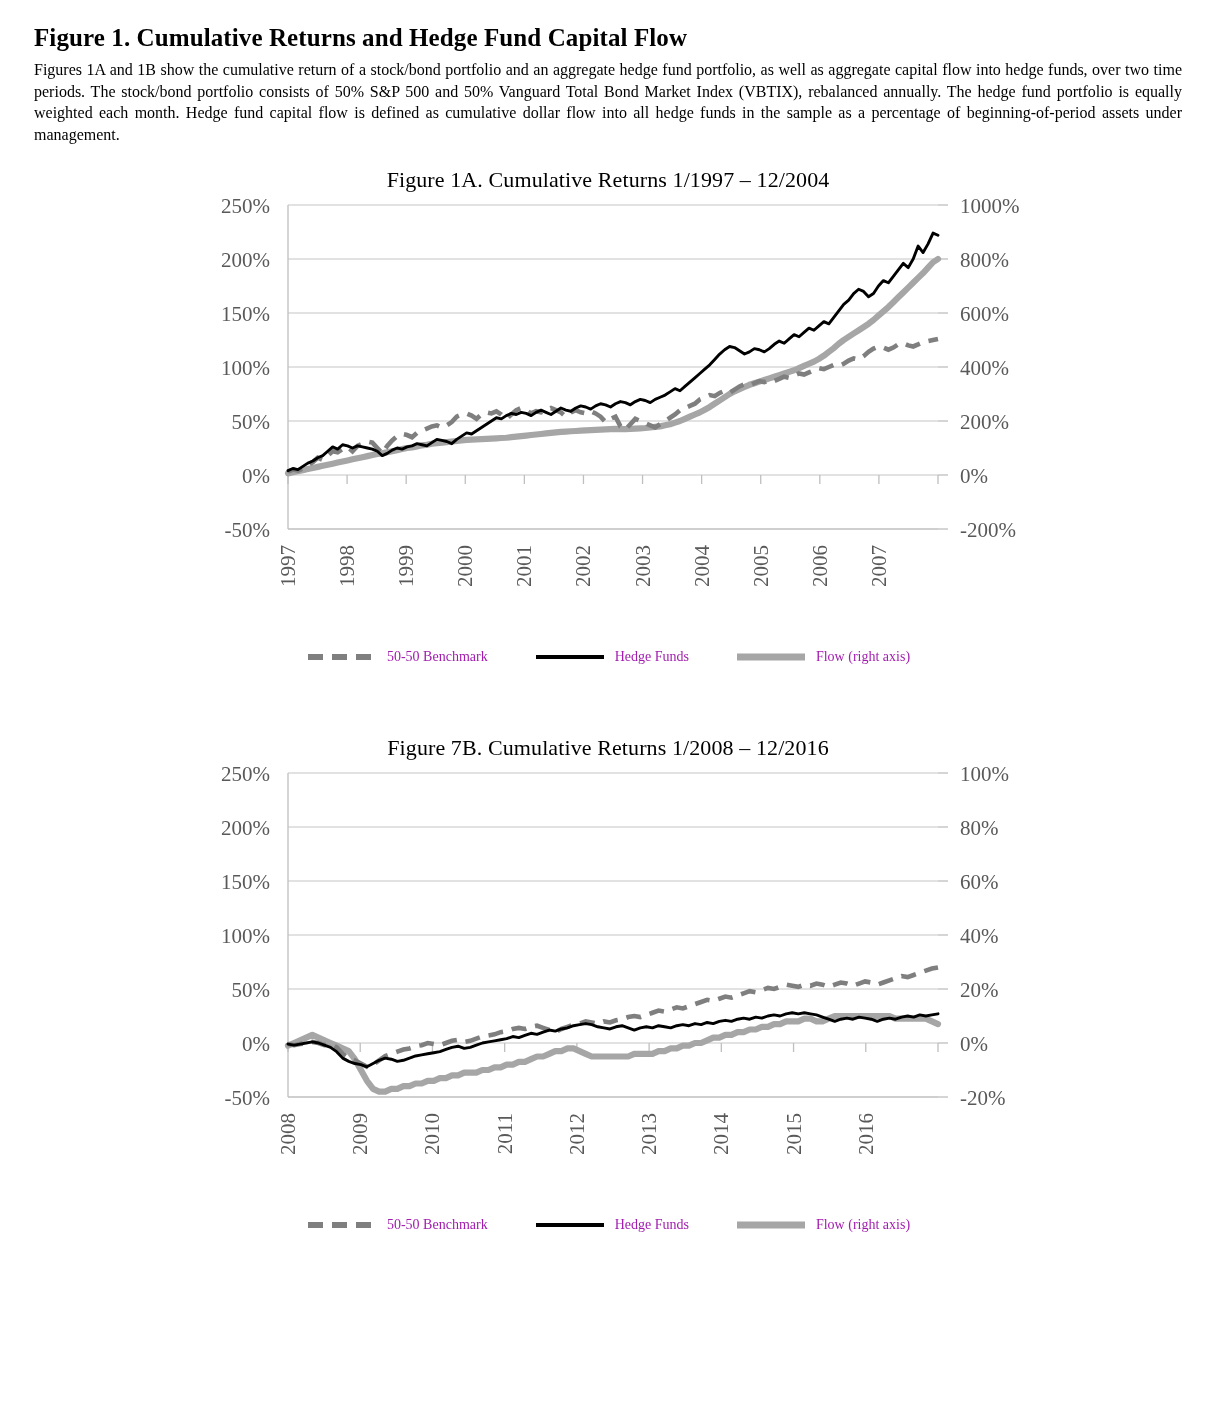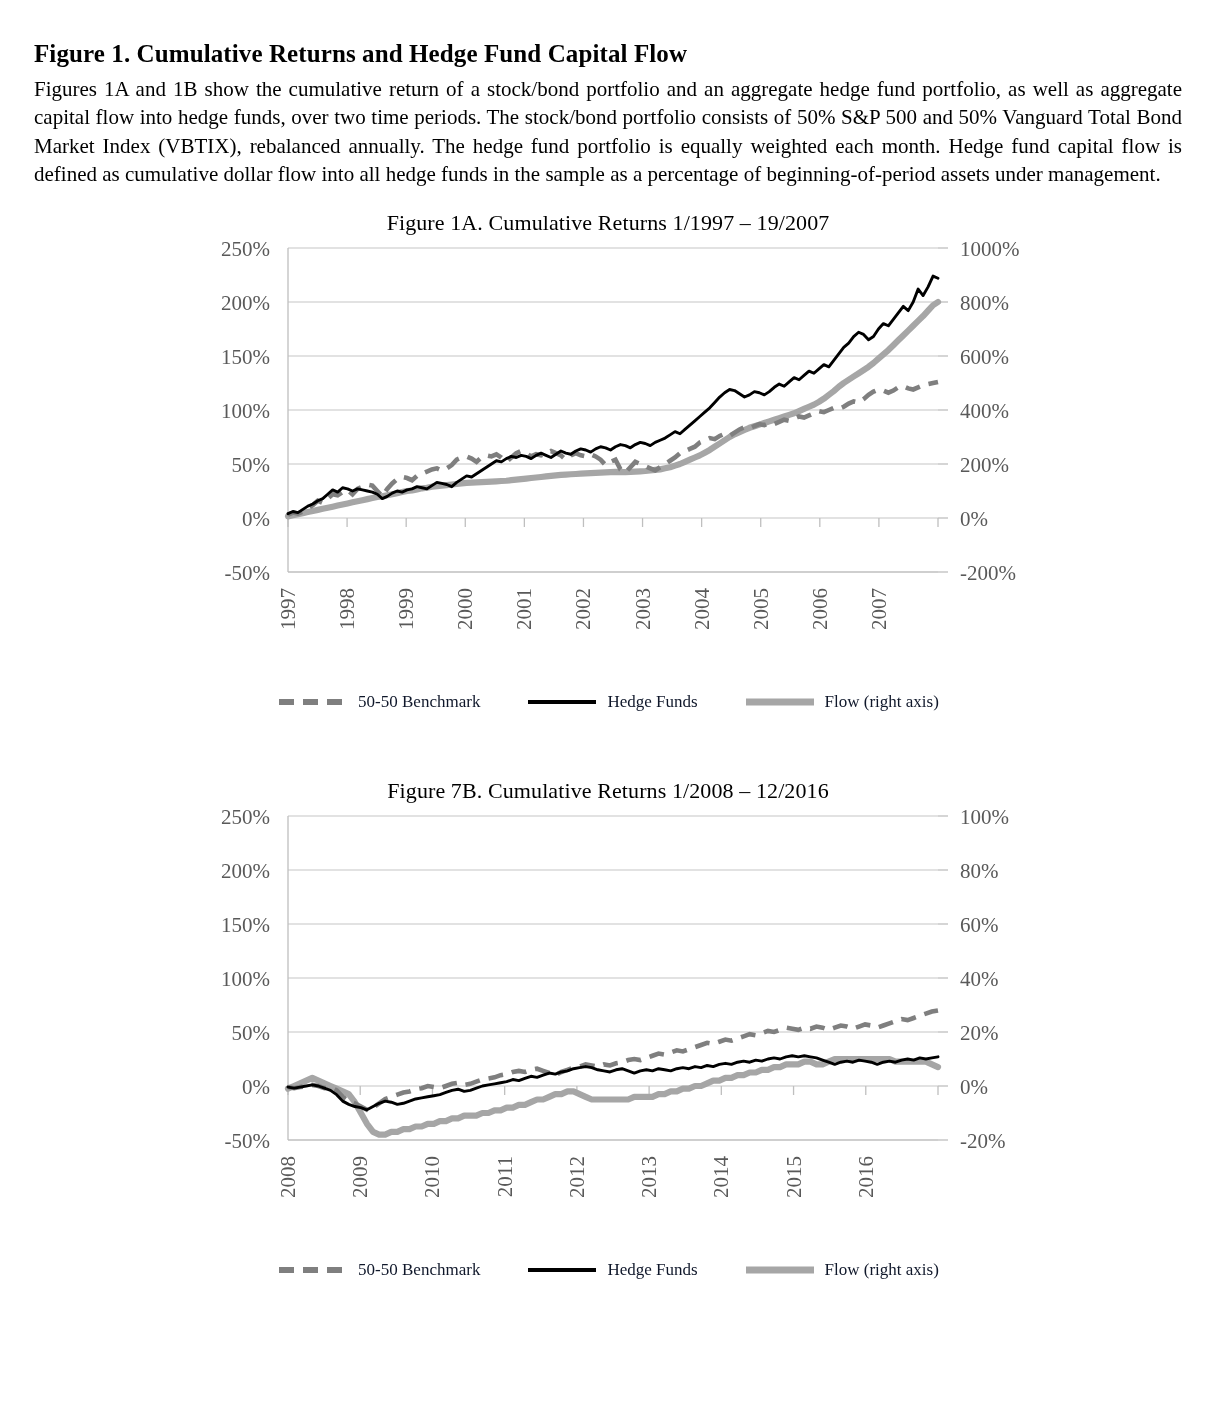--- a/index.html
+++ b/index.html
@@ -3,28 +3,28 @@
 <meta charset="utf-8">
 <style>
   html, body { margin:0; padding:0; }
   body {
     width:1216px; height:1412px;
     background:#ffffff;
     font-family:"Liberation Serif", serif;
     color:#000000;
     overflow:hidden;
   }
-  .page { padding:38px 34px 0 34px; box-sizing:border-box; width:1216px; }
+  .page { padding:22px 34px 0 34px; box-sizing:border-box; width:1216px; }
 
   .fig-title {
     font-size:25px; font-weight:bold; letter-spacing:0.1px;
     margin:0 0 6px 0; line-height:1.25;
   }
   .fig-note {
-    font-size:21px; line-height:1.345; text-align:justify;
+    font-size:16px; line-height:1.345; text-align:justify;
     margin:0; hyphens:none;
   }
 
   .chart-block { position:relative; width:1148px; }
   .chart-block.a { margin-top:22px; height:540px; }
   .chart-block.b { margin-top:28px; height:540px; }
 
   .chart-title {
     text-align:center; font-size:22px; margin:0 0 4px 0;
     letter-spacing:0.1px;
@@ -45,33 +45,33 @@
   .series-bench { fill:none; stroke:#7f7f7f; stroke-width:4.6;
                   stroke-dasharray:15 9; stroke-linecap:butt; }
   .series-hf    { fill:none; stroke:#000000; stroke-width:2.9;
                   stroke-linejoin:round; stroke-linecap:round; }
   .series-flow  { fill:none; stroke:#a6a6a6; stroke-width:6.2;
                   stroke-linejoin:round; stroke-linecap:round; }
 
   .legend { display:flex; justify-content:center; align-items:center; gap:46px;
             margin-top:2px; }
   .legend-item { display:flex; align-items:center; gap:9px; }
-  .legend-text { font-size:17px; color:#0f172a; white-space:nowrap; }
+  .legend-text { font-size:14px; color:#a21caf; white-space:nowrap; }
   .swatch { display:block; }
 </style>
 </head>
 <body>
 
 <div class="page">
 
   <h1 class="fig-title">Figure 1. Cumulative Returns and Hedge Fund Capital Flow</h1>
   <p class="fig-note">Figures 1A and 1B show the cumulative return of a stock/bond portfolio and an aggregate hedge fund portfolio, as well as aggregate capital flow into hedge funds, over two time periods. The stock/bond portfolio consists of 50% S&amp;P 500 and 50% Vanguard Total Bond Market Index (VBTIX), rebalanced annually. The hedge fund portfolio is equally weighted each month. Hedge fund capital flow is defined as cumulative dollar flow into all hedge funds in the sample as a percentage of beginning-of-period assets under management.</p>
 
   <div class="chart-block a">
-    <div class="chart-title">Figure 1A. Cumulative Returns 1/1997 – 19/2007</div>
+    <div class="chart-title">Figure 1A. Cumulative Returns 1/1997 – 12/2004</div>
     <svg id="svg-fig1a" width="1148" height="450">
         <line x1="254" y1="8" x2="904" y2="8" class="gridline"></line>
         <text x="236" y="15.5" class="ax-label left">250%</text>
         <text x="926" y="15.5" class="ax-label right">1000%</text>
         <line x1="904" y1="8" x2="914" y2="8" class="tick-mark"></line>
         <line x1="254" y1="62" x2="904" y2="62" class="gridline"></line>
         <text x="236" y="69.5" class="ax-label left">200%</text>
         <text x="926" y="69.5" class="ax-label right">800%</text>
         <line x1="904" y1="62" x2="914" y2="62" class="tick-mark"></line>
         <line x1="254" y1="116" x2="904" y2="116" class="gridline"></line>

